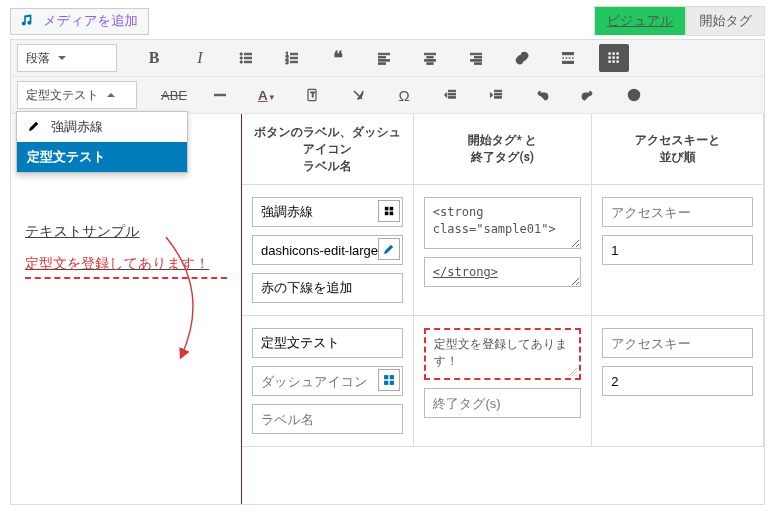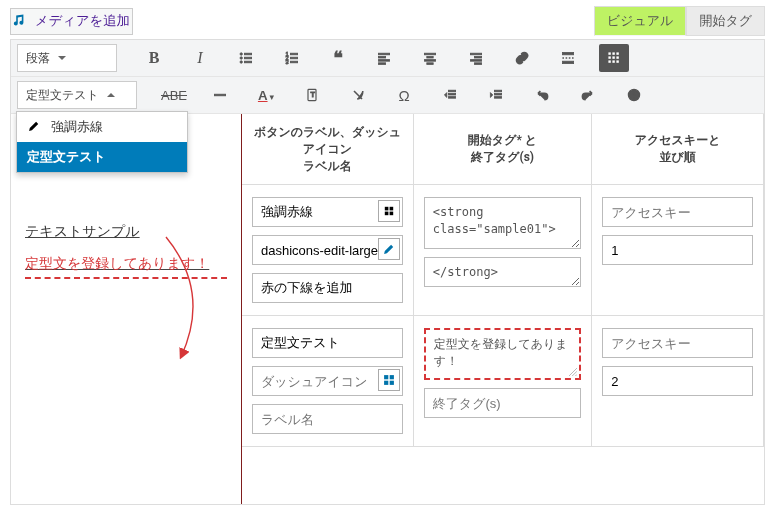--- a/index.html
+++ b/index.html
@@ -13,36 +13,36 @@
     overflow: hidden;
   }
   .wrap { padding: 6px 10px; }
 
   .top-row { display: flex; align-items: center; justify-content: space-between; margin-bottom: 4px; }
 
   .add-media-btn {
     display: inline-flex; align-items: center;
     border: 1px solid #ccc;
     background: #f6f7f7;
-    padding: 3px 2px;
-    color: #4c1d95;
+    padding: 3px 10px;
+    color: #8b5cf6;
     cursor: pointer;
     gap: 6px;
   }
   .add-media-btn svg { fill: #0073aa; }
 
   .tabbar { display: flex; }
   .tab {
     padding: 5px 12px;
     background: #ebebeb;
     border: 1px solid #ddd;
     color: #555;
     cursor: pointer;
   }
-  .tab.active { background: #bef264; border-bottom-color: #f5f5f5; }
+  .tab.active { background: #22c55e; border-bottom-color: #f5f5f5; text-decoration: underline; }
 
   .editor-box {
     border: 1px solid #ddd;
     margin-top: -1px;
   }
 
   
   .toolbar {
     display: flex;
     align-items: center;
@@ -441,21 +441,21 @@
                           <path d="M3 17l1-4 9-9 3 3-9 9-4 1z"></path>
                         </svg>
                       </span>
                   </div>
                   <input class="inp" value="赤の下線を追加" style="">
                 </div>
               </td>
               <td>
                 <div class="stack">
                   <textarea class="ta-code" style="">&lt;strong class="sample01"&gt;</textarea>
-                  <textarea class="ta-code" style="height: 30px;">&lt;/strong&gt;</textarea>
+                  <textarea class="ta-code" style="height: 30px; text-decoration: underline;">&lt;/strong&gt;</textarea>
                 </div>
               </td>
               <td>
                 <div class="stack">
                   <input class="inp placeholder" placeholder="アクセスキー" style="">
                   <input class="inp" value="1" style="">
                 </div>
               </td>
             </tr>
 

